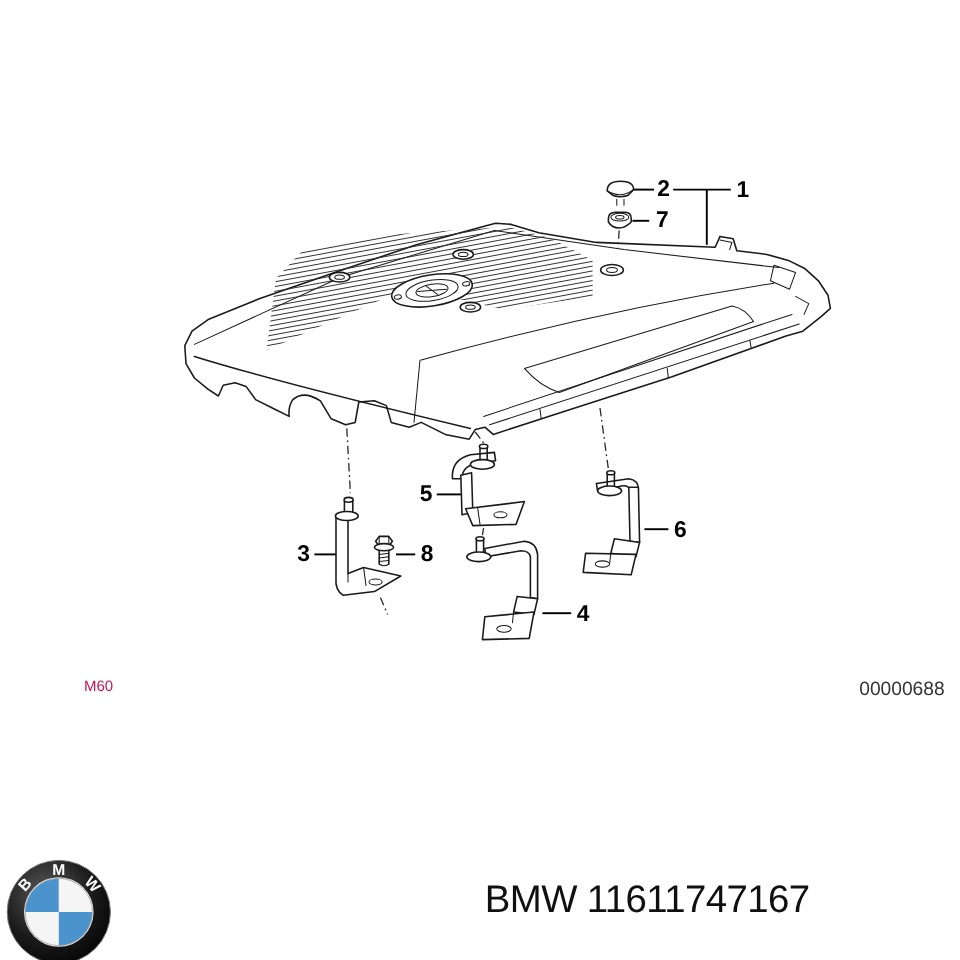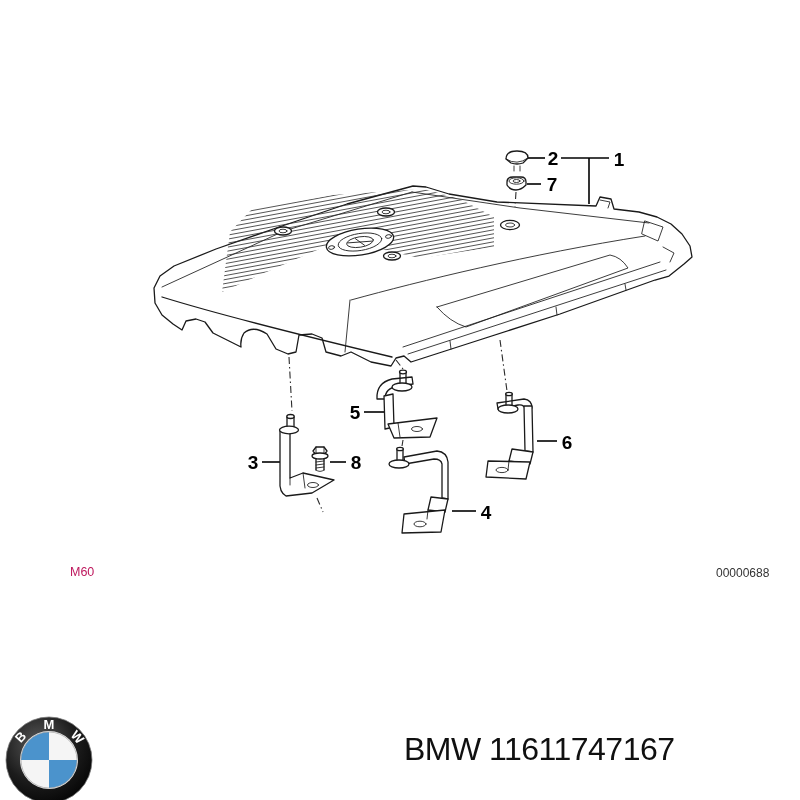--- a/index.html
+++ b/index.html
@@ -10,21 +10,21 @@
   .ln{stroke:#1a1a1a;fill:none;stroke-width:1.3;stroke-linecap:round;stroke-linejoin:round;}
   .fw{stroke:#1a1a1a;fill:#ffffff;stroke-width:1.3;stroke-linecap:round;stroke-linejoin:round;}
   .thin{stroke-width:0.85;}
   .rib{stroke:#2a2a2a;fill:none;stroke-width:0.8;}
   .dashline{stroke:#2b2b2b;fill:none;stroke-width:1.1;stroke-dasharray:7 3 1.5 3;}
   .lead{stroke:#000000;fill:none;stroke-width:1.6;}
   
   .callout{position:absolute;transform:translate(-50%,-50%);font-weight:700;font-size:19px;
            color:#000;line-height:1;}
   .code-text{position:absolute;font-size:12.5px;color:#be185d;line-height:1;}
-  .code-text.small{font-size:12px;color:#333;}
+  .code-text.small{font-size:16px;color:#333;}
   
   .footer{position:absolute;left:0;top:700px;width:800px;height:100px;background:#fff;}
   .roundel{position:absolute;left:3px;top:16px;}
   .part-number{position:absolute;left:404px;top:33px;font-size:32px;letter-spacing:-0.5px;
                color:#101010;white-space:nowrap;line-height:1;}
   .part-number .brand{margin-right:0.26em;}
 </style>
 </head>
 <body>
 

